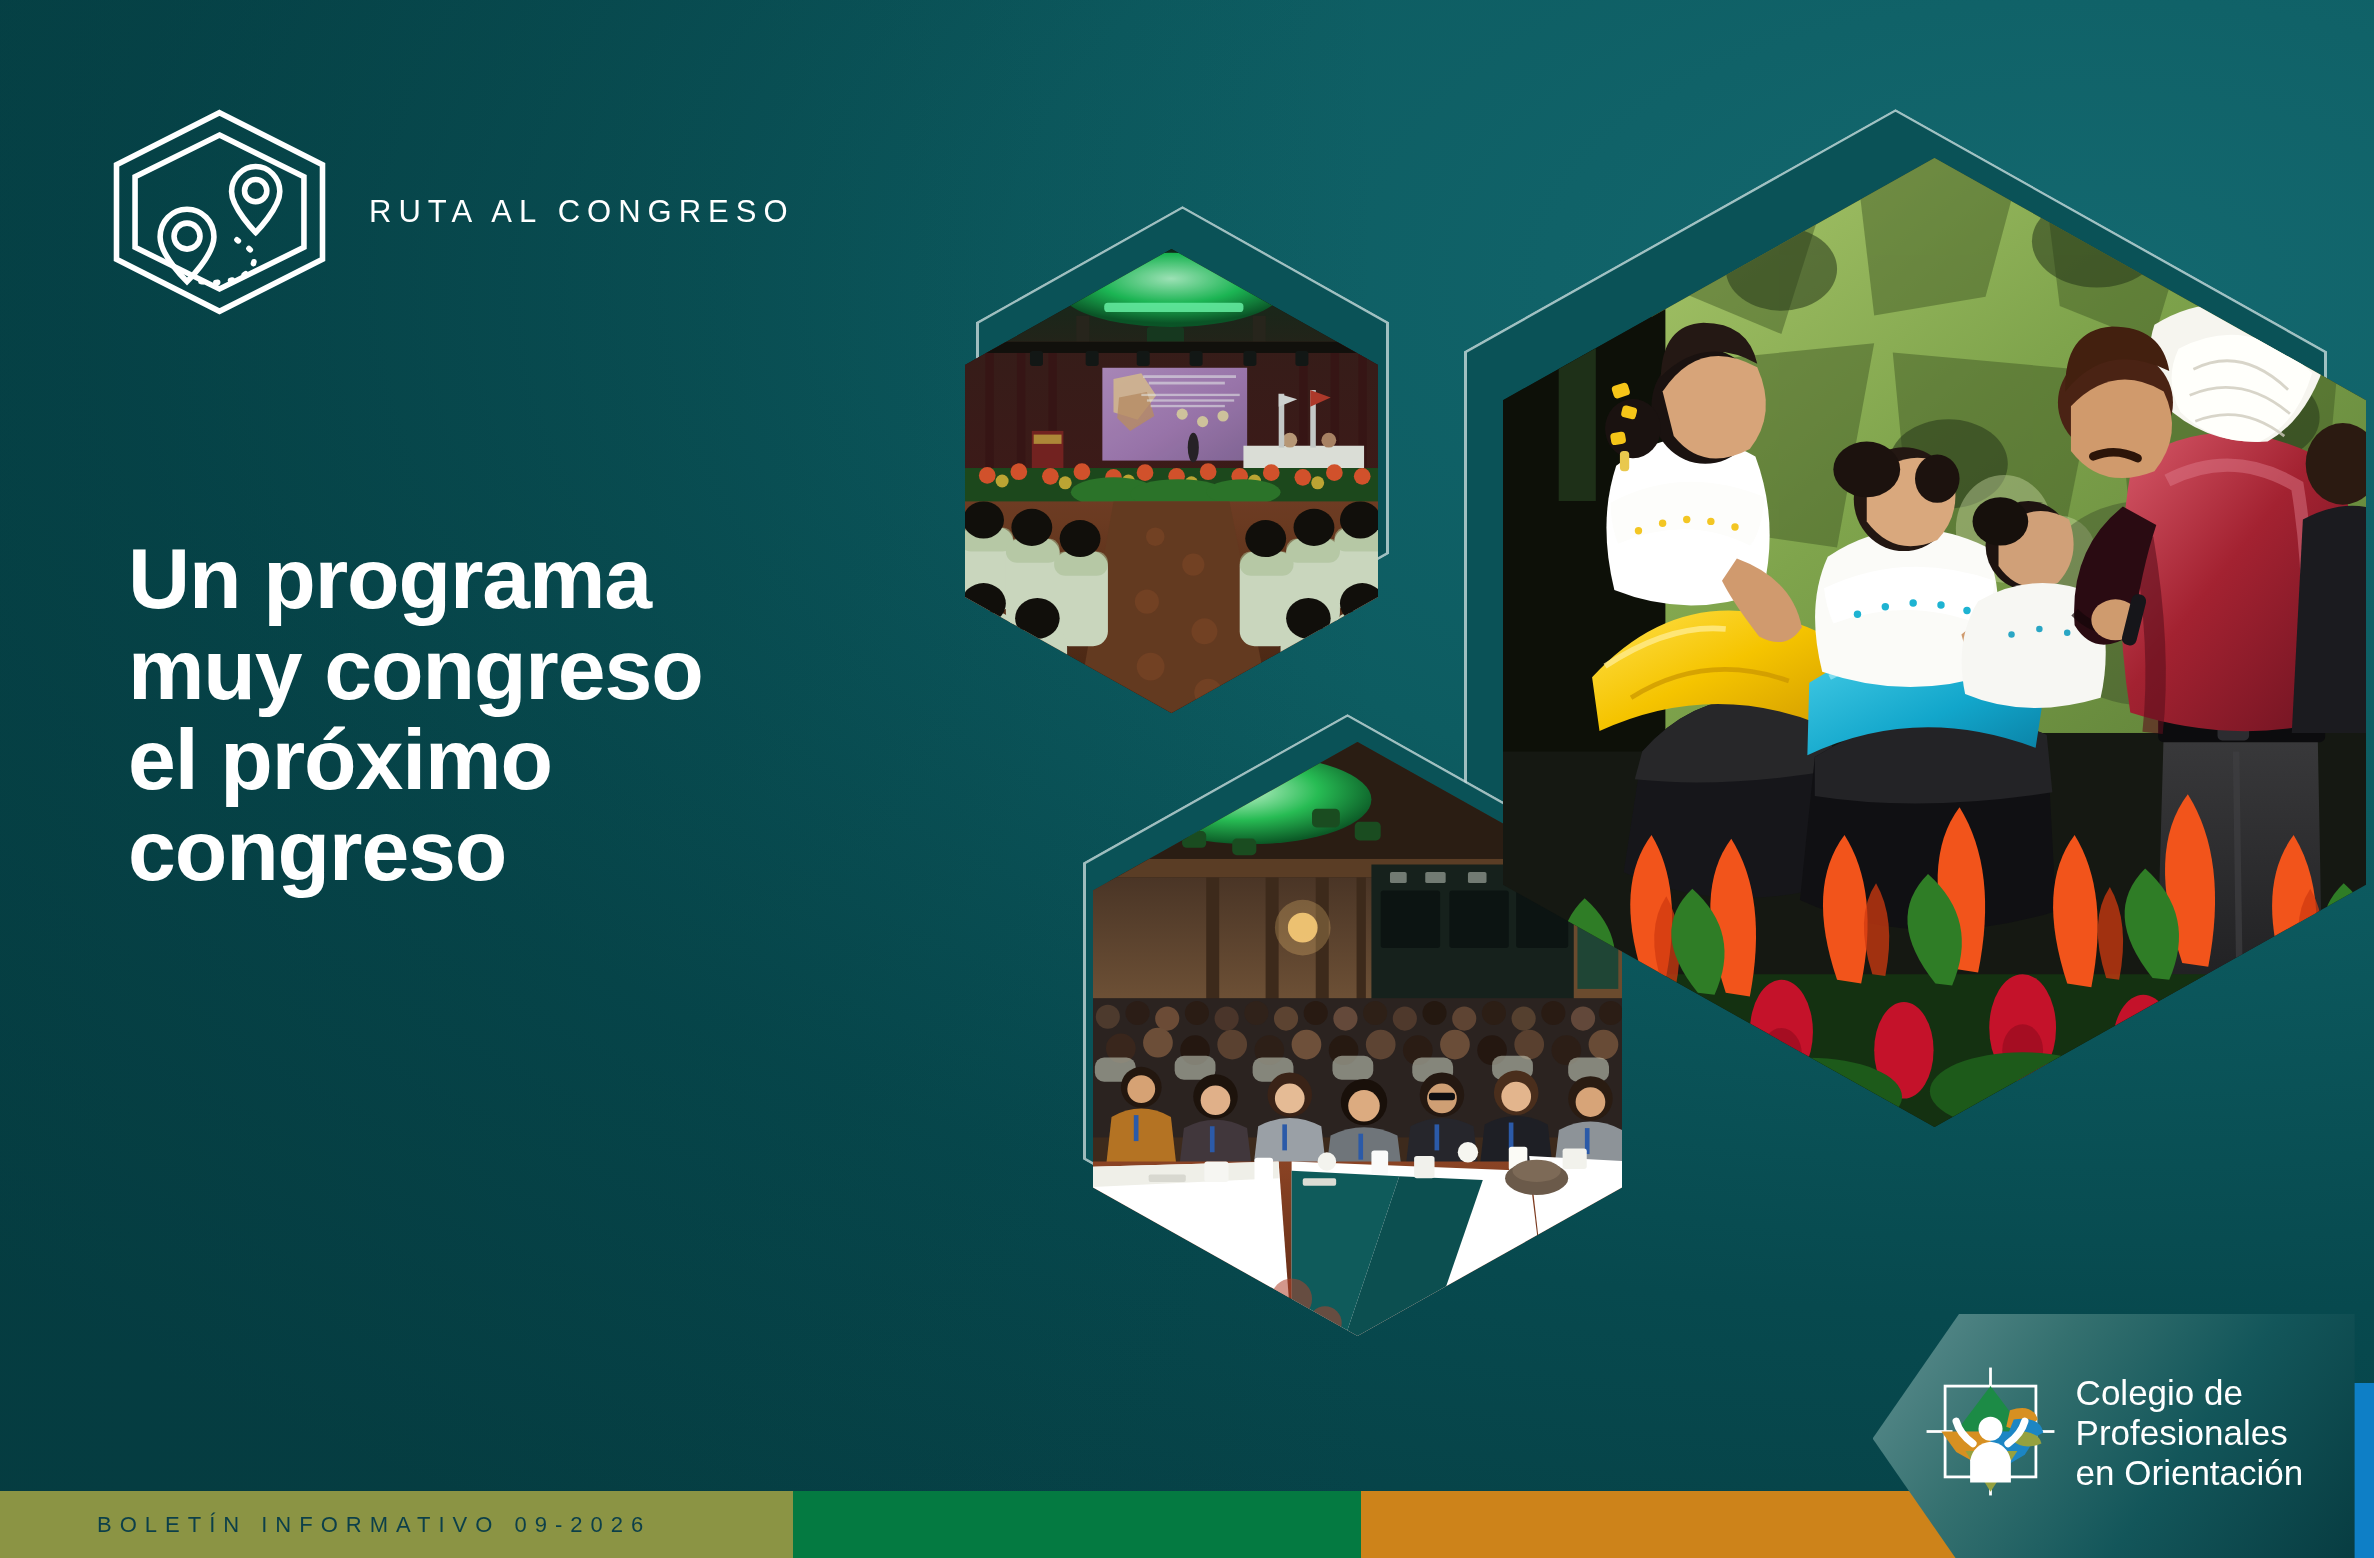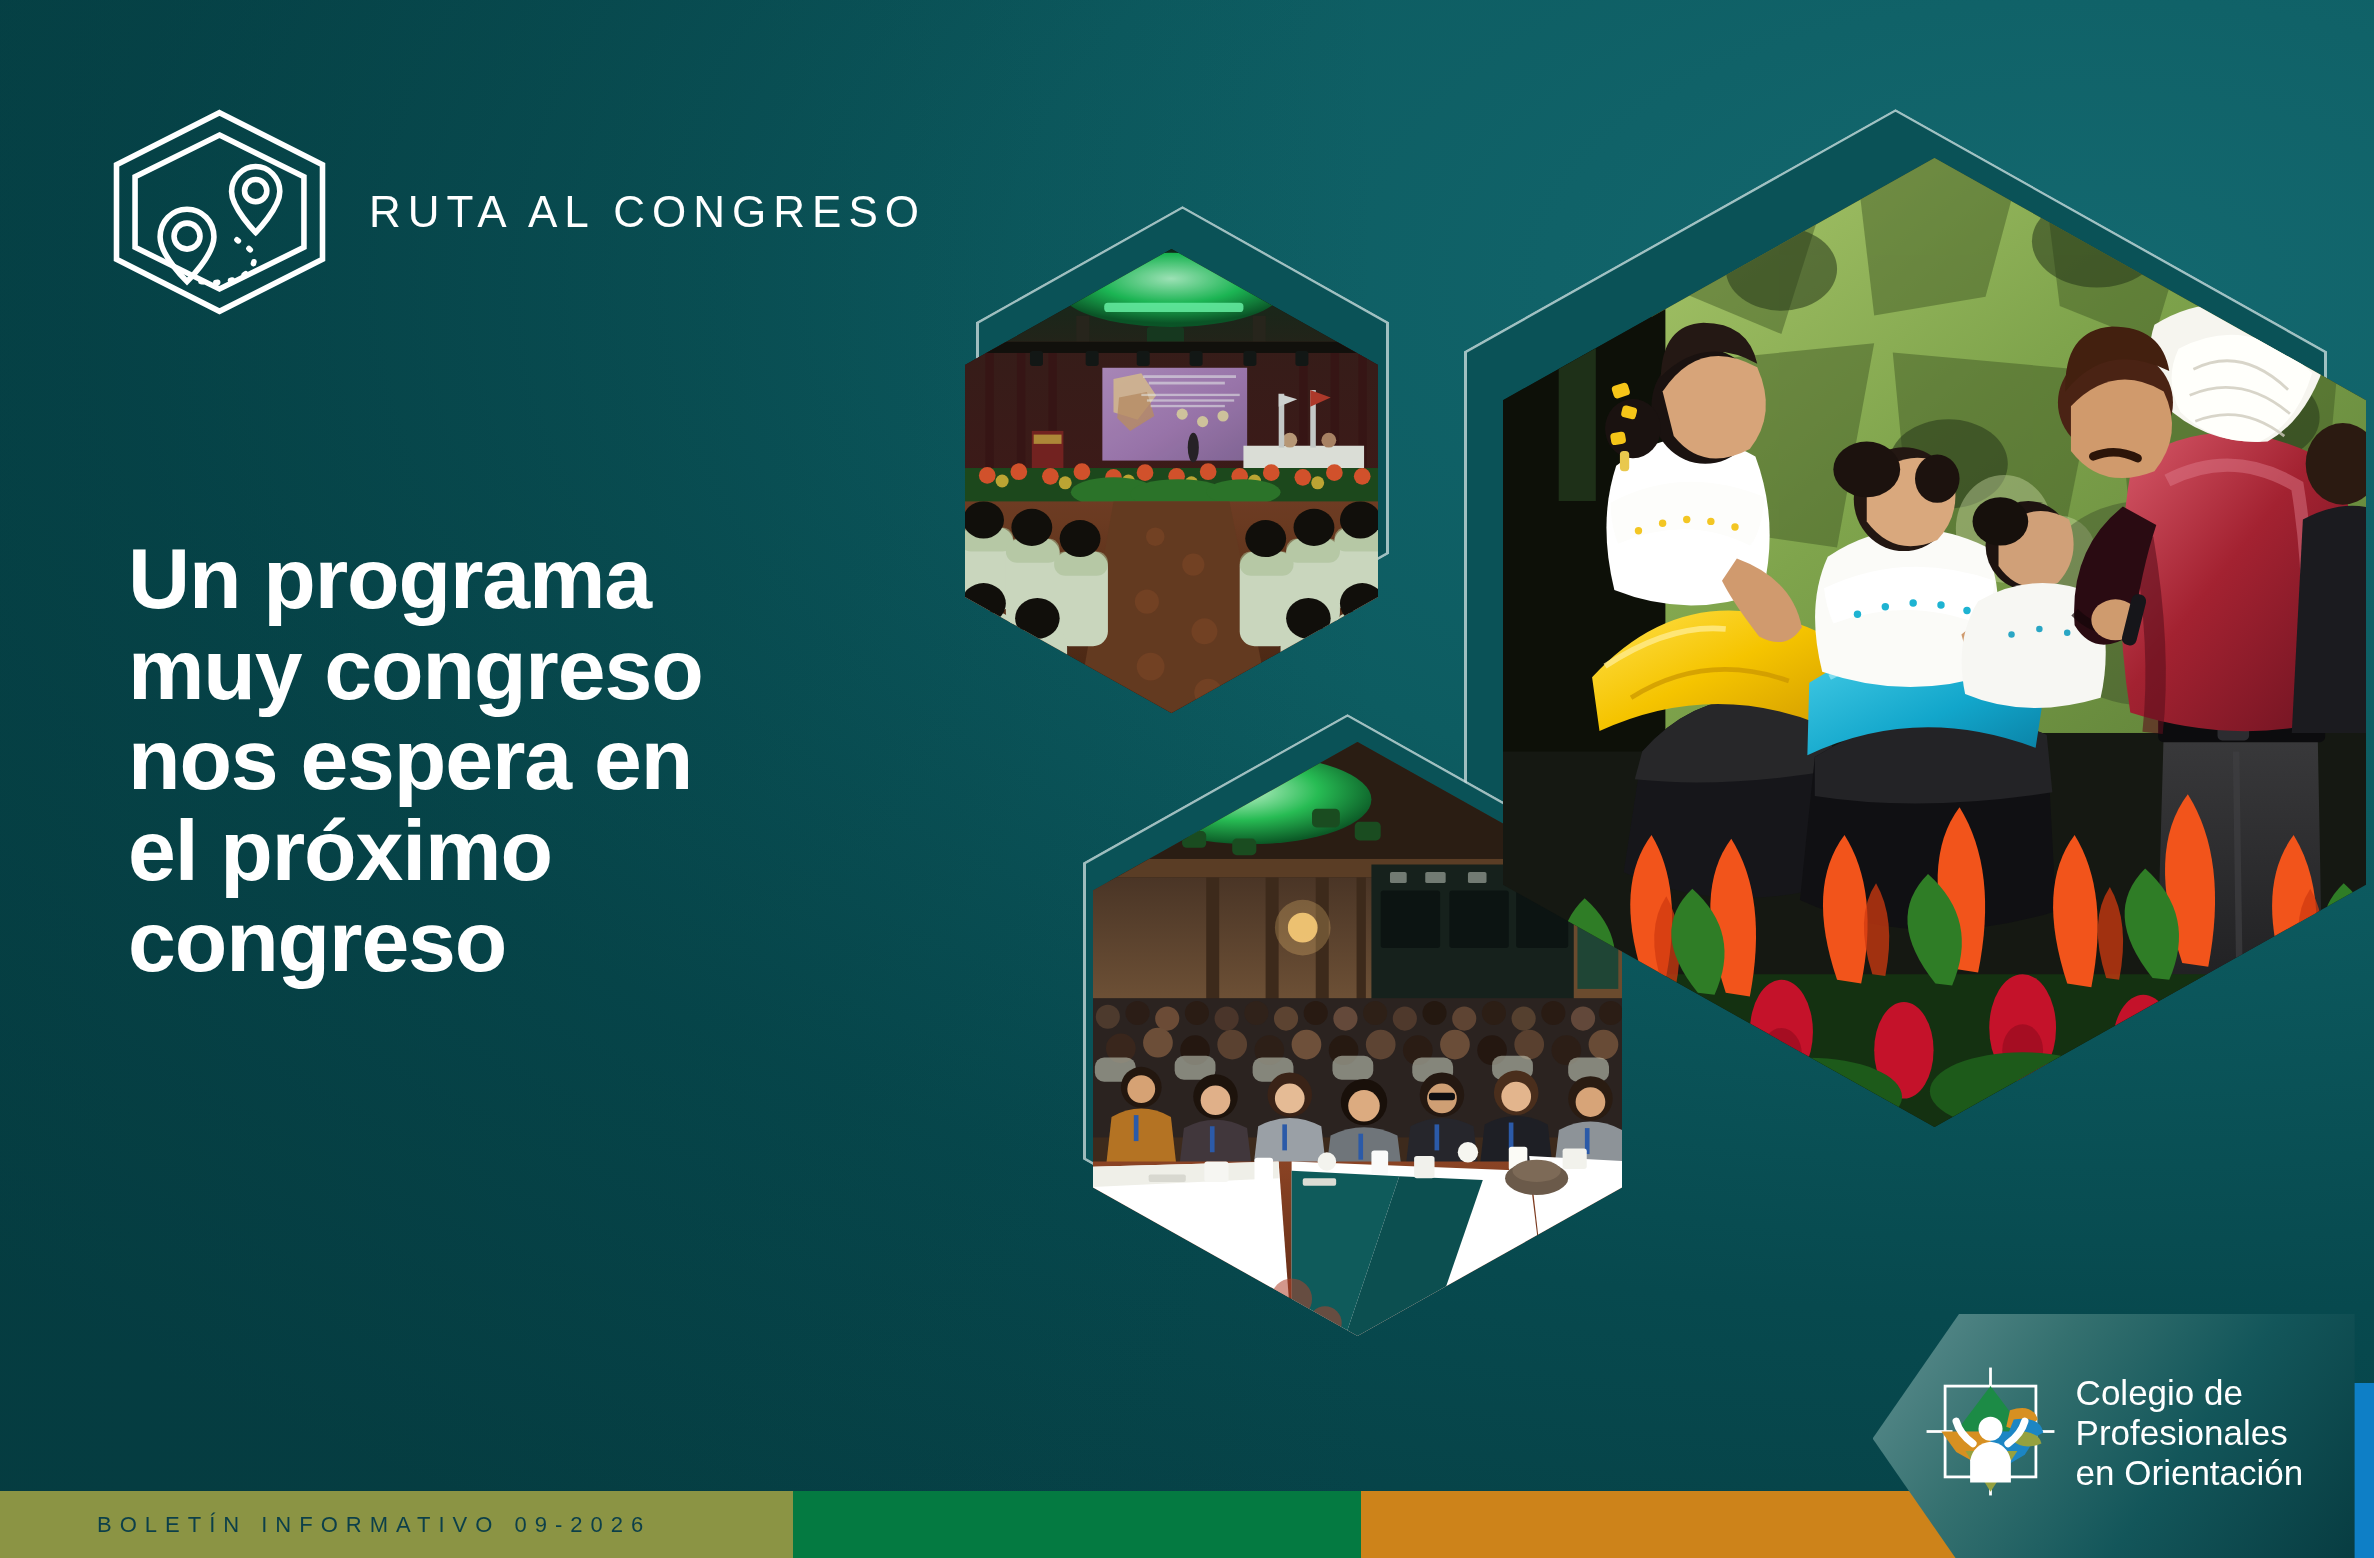--- a/index.html
+++ b/index.html
@@ -14,21 +14,21 @@
   .bg-dark-overlay{
     position:absolute;inset:0;
     background:linear-gradient(90deg, rgba(4,58,62,.55) 0%, rgba(4,58,62,.30) 30%, rgba(0,0,0,0) 58%);
     pointer-events:none;
   }
 
   
   .brand{position:absolute;left:109px;top:109px;display:flex;align-items:center;gap:39px;}
   .brand-mark{width:221px;height:206px;position:relative;flex:0 0 auto;}
   .brand-title{
-    color:#ffffff;font-size:44px;letter-spacing:7px;font-weight:400;white-space:nowrap;
+    color:#ffffff;font-size:31px;letter-spacing:7px;font-weight:400;white-space:nowrap;
   }
 
   
   .headline{
     position:absolute;left:128px;top:533px;width:705px;
     color:#ffffff;font-size:86px;line-height:1.055;font-weight:700;
     letter-spacing:-1.1px;
   }
   .headline .ln{display:block;}
 
@@ -102,21 +102,20 @@
 
         <path d="M99,186 C128,190 152,181 156,165 C160,148 136,146 132,133" fill="none" stroke="#ffffff" stroke-width="6" stroke-linecap="round" stroke-dasharray="2 14"></path>
       </svg>
     </div>
     <div class="brand-title">RUTA AL CONGRESO</div>
   </div>
 
   <div class="headline">
     <span class="ln">Un programa</span>
     <span class="ln">muy congreso</span>
-    <span class="ln">nos espera en</span>
     <span class="ln">el próximo</span>
     <span class="ln">congreso</span>
   </div>
 
   <div class="ol-hollow" style="left:976px;top:206px;width:413px;height:464px;">
     <div class="edge"></div>
   </div>
 
   <div class="ol-hollow" style="left:1464px;top:109px;width:863px;height:969px;">
     <div class="edge"></div>

